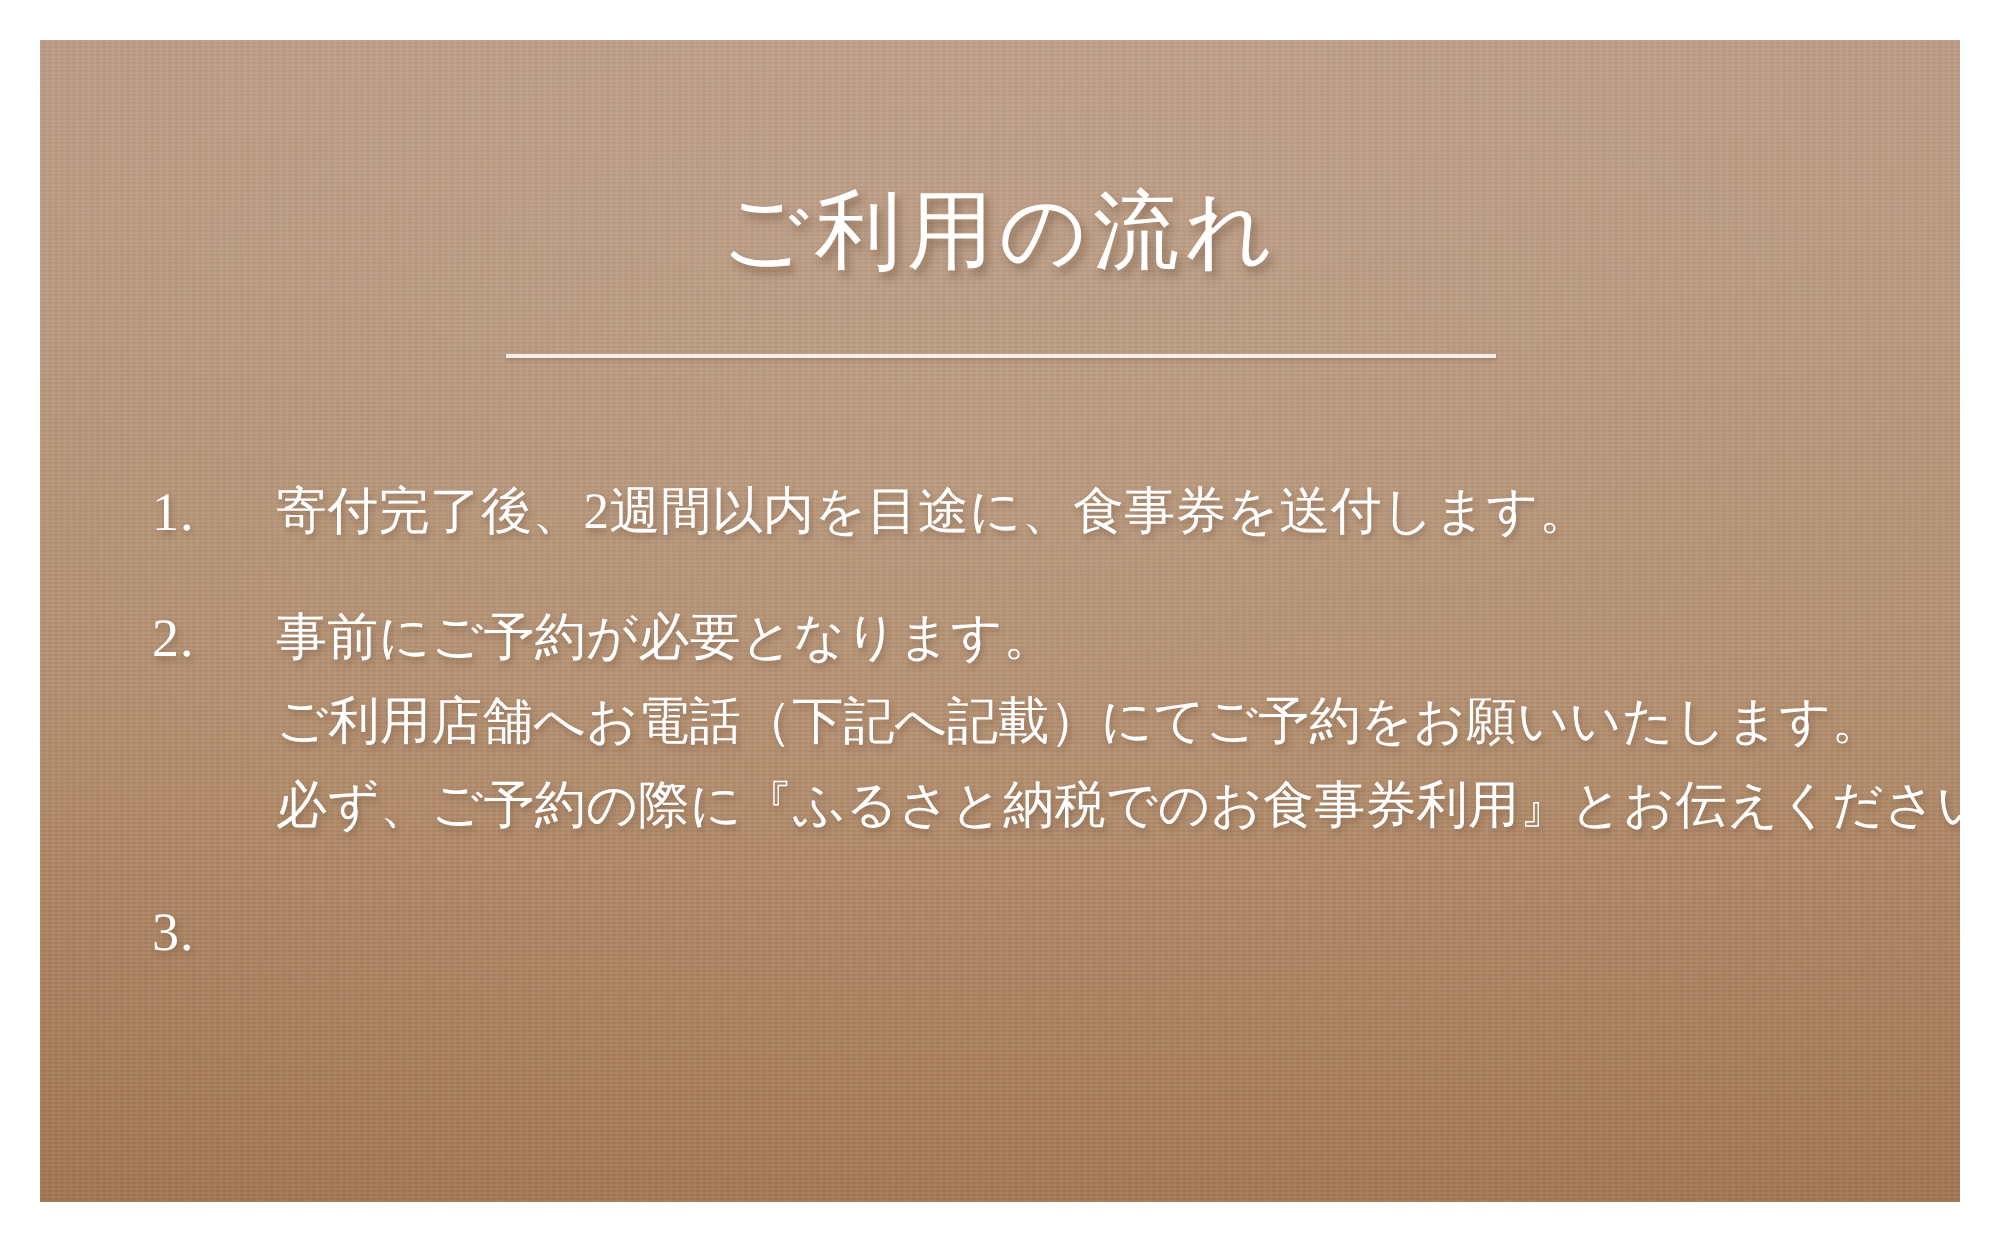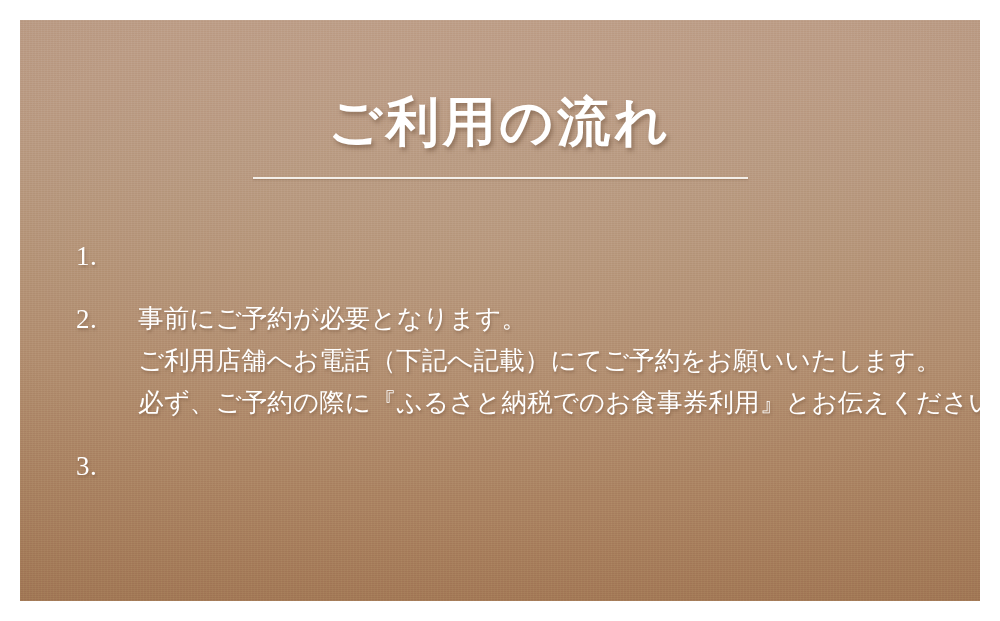--- a/index.html
+++ b/index.html
@@ -72,27 +72,26 @@
   #title-block {
     position: absolute;
     left: 0;
     top: 72px;
     width: 960px;
     text-align: center;
   }
   #page-title {
     display: block;
     font-family: "Liberation Serif", "DejaVu Serif", serif;
-    font-size: 53px;
+    font-size: 43px;
     line-height: 1.15;
     letter-spacing: 0.07em;
     color: #ffffff;
     text-shadow: 2px 3px 4px rgba(94,64,42,0.45);
     white-space: nowrap;
-    font-weight: bold;
   }
   #title-divider {
     position: absolute;
     left: 233px;
     top: 85px;
     width: 495px;
     height: 2px;
     background: #f4efe9;
     box-shadow: 0 1px 2px rgba(92,62,40,0.30);
   }
@@ -147,20 +146,23 @@
 
     <div id="title-block">
       <span id="page-title">ご利用の流れ</span>
       <div id="title-divider"></div>
     </div>
 
     <div id="steps-list">
 
       <div class="step-row">
         <div class="step-number">1.</div>
+        <div class="step-lines">
+          <div class="step-line">寄付完了後、2週間以内を目途に、食事券を送付します。</div>
+        </div>
       </div>
 
       <div class="step-row">
         <div class="step-number">2.</div>
         <div class="step-lines">
           <div class="step-line">事前にご予約が必要となります。</div>
           <div class="step-line">ご利用店舗へお電話（下記へ記載）にてご予約をお願いいたします。</div>
           <div class="step-line">必ず、ご予約の際に『ふるさと納税でのお食事券利用』とお伝えください。</div>
         </div>
       </div>

